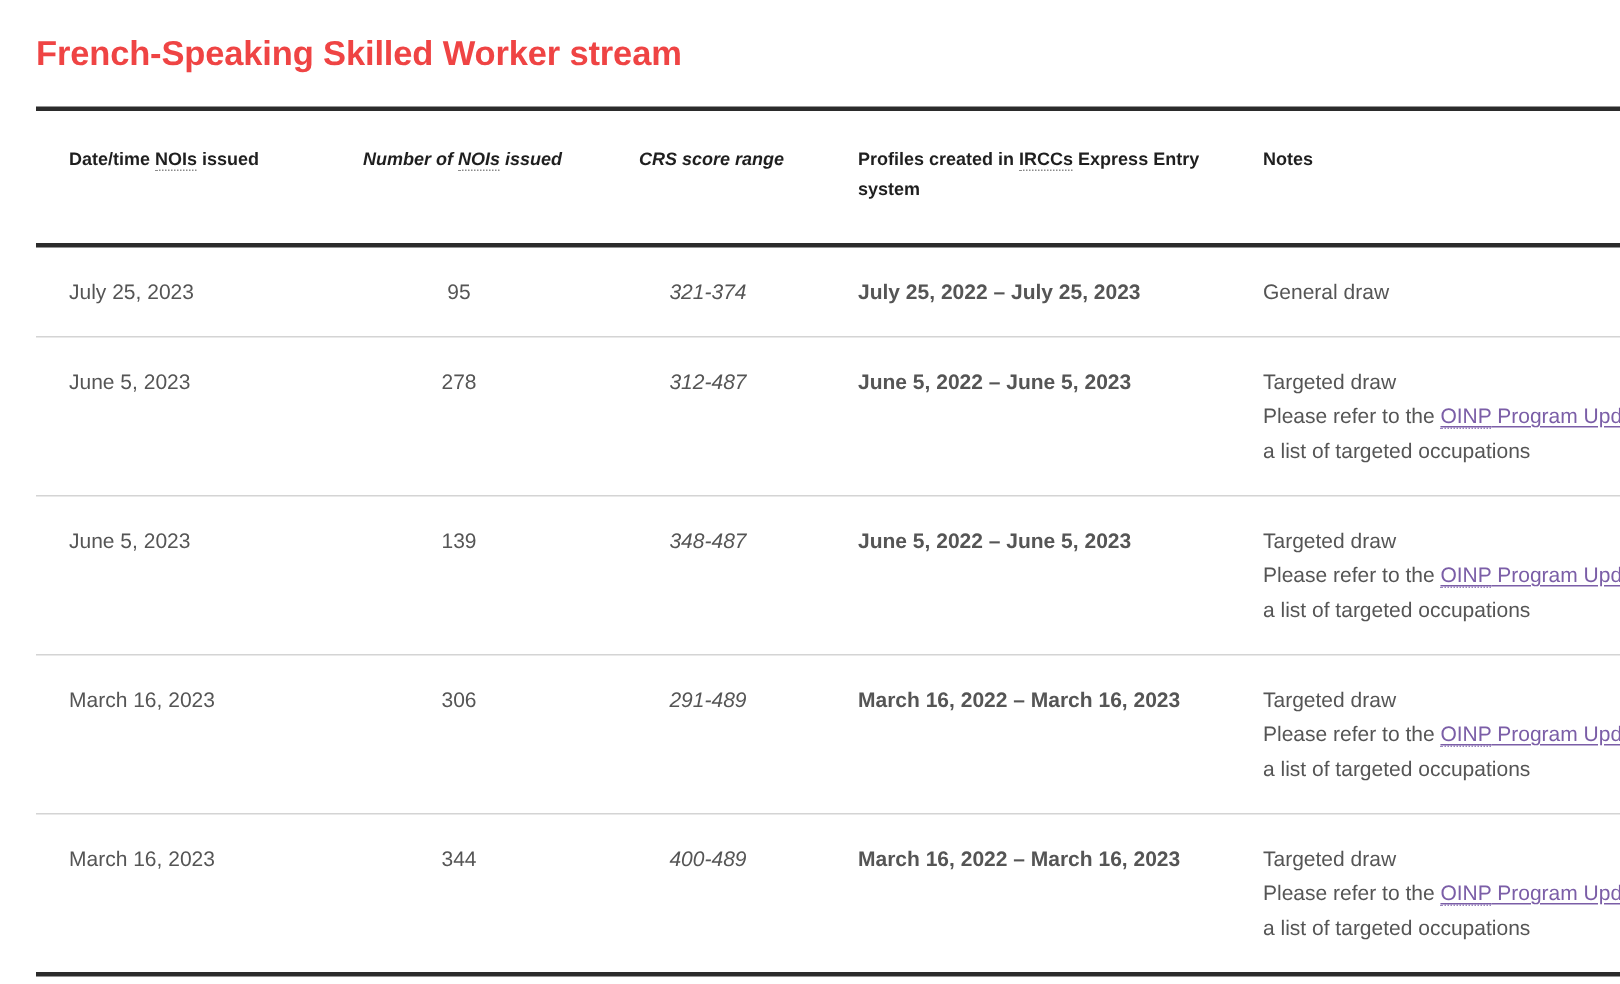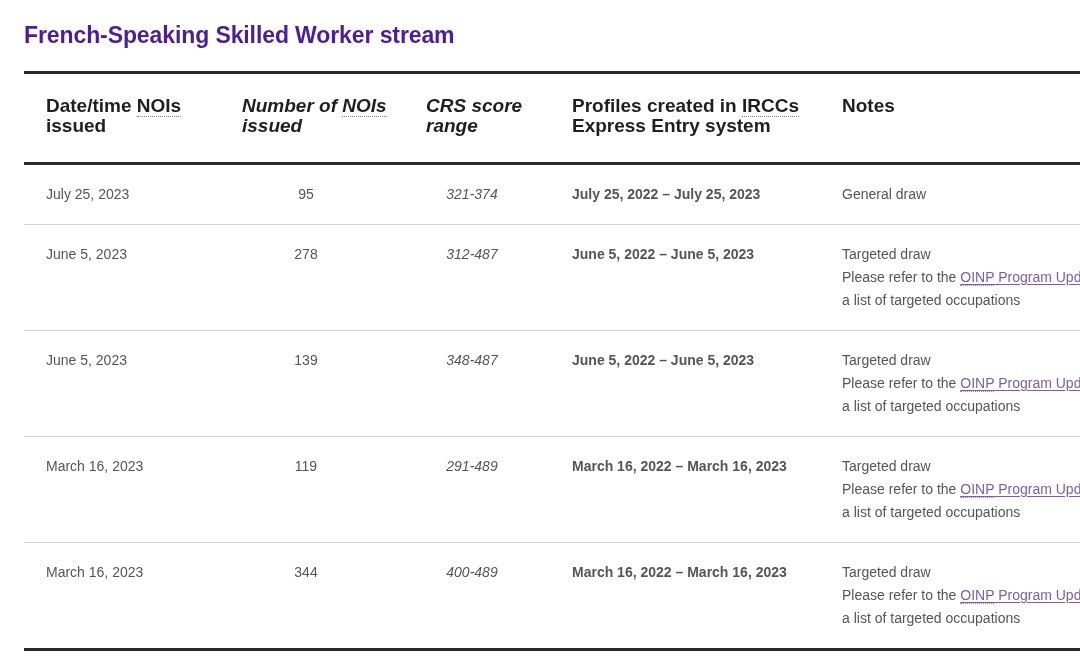--- a/index.html
+++ b/index.html
@@ -17,39 +17,39 @@
     position: relative;
     width: 1080px;
     height: 656px;
     overflow: hidden;
     box-sizing: border-box;
     padding: 0 24px;
   }
   .page-title {
     font-size: 23px;
     font-weight: bold;
-    color: #4c1d95;
+    color: #ef4444;
     letter-spacing: -0.1px;
     margin: 20px 0 0 0;
     padding: 0;
     line-height: 30px;
   }
   table.data-table {
     width: 1008px;
     border-collapse: collapse;
     margin-top: 21px;
     table-layout: fixed;
     border-top: 3px solid #2b2b2b;
     border-bottom: 3px solid #2b2b2b;
   }
   table.data-table thead tr {
     border-bottom: 3px solid #2b2b2b;
   }
   table.data-table thead th {
-    font-size: 19px;
+    font-size: 12px;
     font-weight: bold;
     color: #1f1f1f;
     text-align: left;
     vertical-align: top;
     padding: 22px 10px 26px 0;
     line-height: 20px;
   }
   table.data-table tbody tr {
     border-bottom: 1px solid #d4d4d4;
   }
@@ -138,21 +138,21 @@
           <td class="col-count">139</td>
           <td class="col-crs">348-487</td>
           <td class="col-prof">June 5, 2022 – June 5, 2023</td>
           <td class="col-notes">
             <span class="note-line">Targeted draw</span>
             <span class="note-block"><span>Please refer to the </span><a class="doc-link" href="#"><abbr class="dotted">OINP</abbr><span> Program Update page</span></a><span> for a list of targeted occupations</span></span>
           </td>
         </tr>
         <tr>
           <td class="col-date">March 16, 2023</td>
-          <td class="col-count">119</td>
+          <td class="col-count">306</td>
           <td class="col-crs">291-489</td>
           <td class="col-prof">March 16, 2022 – March 16, 2023</td>
           <td class="col-notes">
             <span class="note-line">Targeted draw</span>
             <span class="note-block"><span>Please refer to the </span><a class="doc-link" href="#"><abbr class="dotted">OINP</abbr><span> Program Update page</span></a><span> for a list of targeted occupations</span></span>
           </td>
         </tr>
         <tr>
           <td class="col-date">March 16, 2023</td>
           <td class="col-count">344</td>

